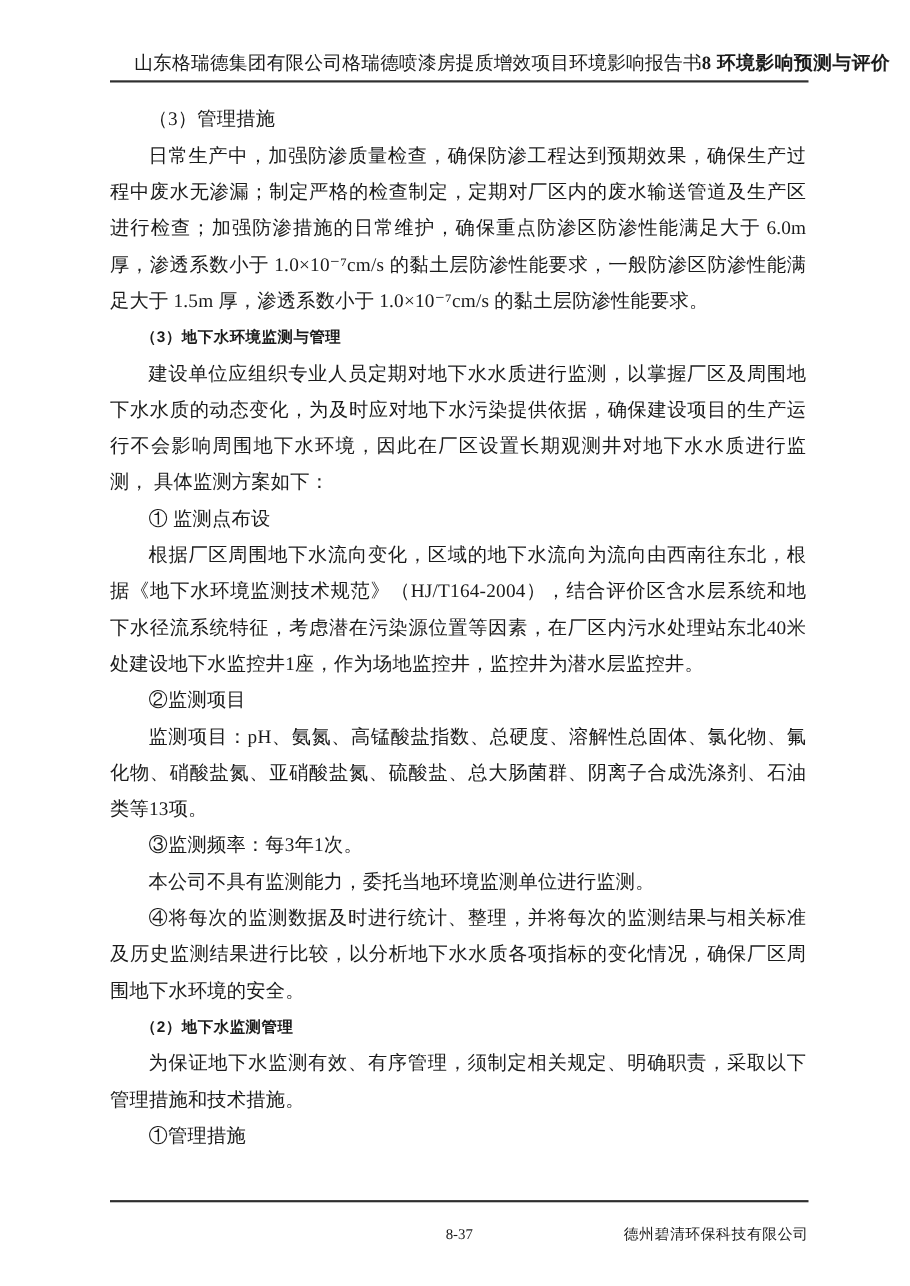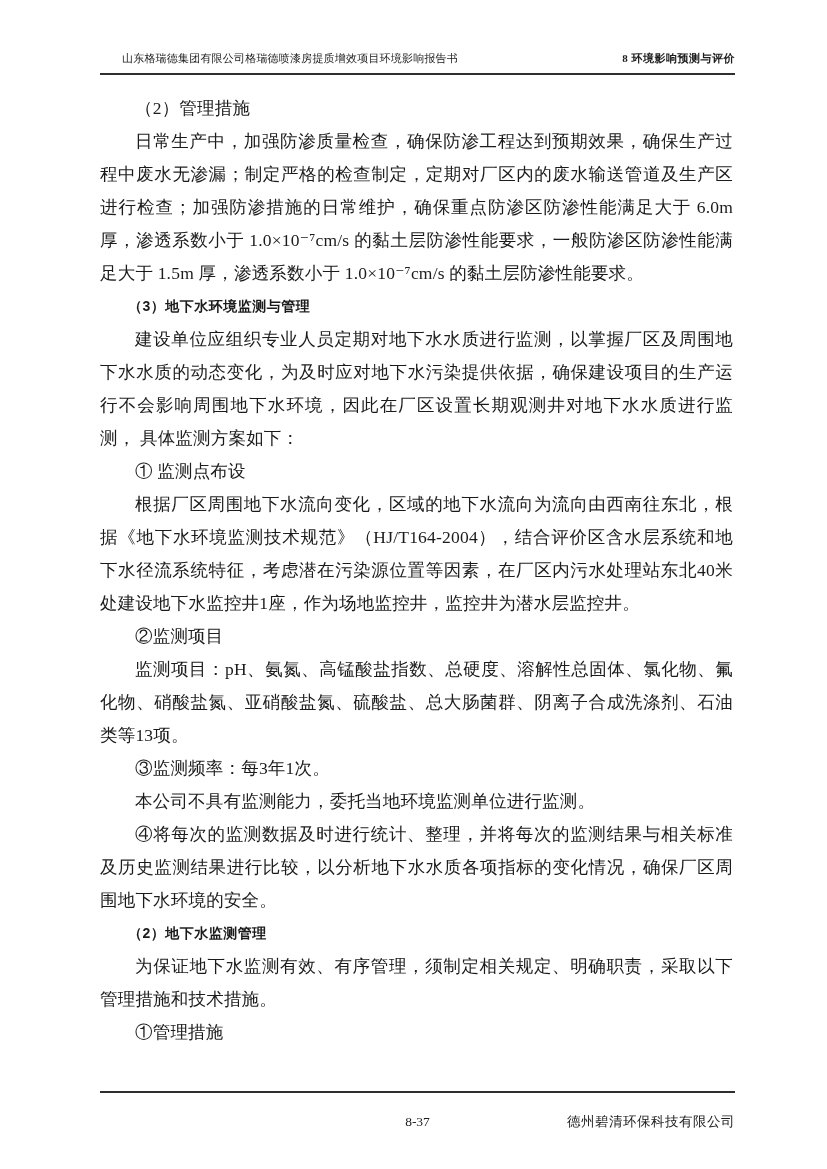--- a/index.html
+++ b/index.html
@@ -18,21 +18,21 @@
   .page-header {
     position: absolute;
     top: 50px;
     left: 100px;
     right: 92px;
     display: flex;
     justify-content: space-between;
     align-items: flex-end;
     padding-bottom: 7px;
     border-bottom: 2px solid #2f2f2f;
-    font-size: 11px;
+    font-size: 17px;
     line-height: 16px;
     white-space: nowrap;
   }
   .page-header .left-title {
     padding-left: 22px;
     letter-spacing: 0.2px;
   }
   .page-header .right-title {
     font-weight: bold;
     letter-spacing: 0.5px;
@@ -93,21 +93,21 @@
 <body>
 
 <div class="page">
 
   <div class="page-header">
     <span class="left-title">山东格瑞德集团有限公司格瑞德喷漆房提质增效项目环境影响报告书</span>
     <span class="right-title">8 环境影响预测与评价</span>
   </div>
 
   <div class="content">
-    <p>（2）管理措施</p>
+    <p>（3）管理措施</p>
     <p>日常生产中，加强防渗质量检查，确保防渗工程达到预期效果，确保生产过程中废水无渗漏；制定严格的检查制定，定期对厂区内的废水输送管道及生产区进行检查；加强防渗措施的日常维护，确保重点防渗区防渗性能满足大于 6.0m 厚，渗透系数小于 1.0×10⁻⁷cm/s 的黏土层防渗性能要求，一般防渗区防渗性能满足大于 1.5m 厚，渗透系数小于 1.0×10⁻⁷cm/s 的黏土层防渗性能要求。</p>
     <p class="bold-heading">（3）地下水环境监测与管理</p>
     <p>建设单位应组织专业人员定期对地下水水质进行监测，以掌握厂区及周围地下水水质的动态变化，为及时应对地下水污染提供依据，确保建设项目的生产运行不会影响周围地下水环境，因此在厂区设置长期观测井对地下水水质进行监测， 具体监测方案如下：</p>
     <p>① 监测点布设</p>
     <p>根据厂区周围地下水流向变化，区域的地下水流向为流向由西南往东北，根据《地下水环境监测技术规范》（HJ/T164-2004），结合评价区含水层系统和地下水径流系统特征，考虑潜在污染源位置等因素，在厂区内污水处理站东北40米处建设地下水监控井1座，作为场地监控井，监控井为潜水层监控井。</p>
     <p>②监测项目</p>
     <p>监测项目：pH、氨氮、高锰酸盐指数、总硬度、溶解性总固体、氯化物、氟化物、硝酸盐氮、亚硝酸盐氮、硫酸盐、总大肠菌群、阴离子合成洗涤剂、石油类等13项。</p>
     <p>③监测频率：每3年1次。</p>
     <p>本公司不具有监测能力，委托当地环境监测单位进行监测。</p>
     <p>④将每次的监测数据及时进行统计、整理，并将每次的监测结果与相关标准及历史监测结果进行比较，以分析地下水水质各项指标的变化情况，确保厂区周围地下水环境的安全。</p>

